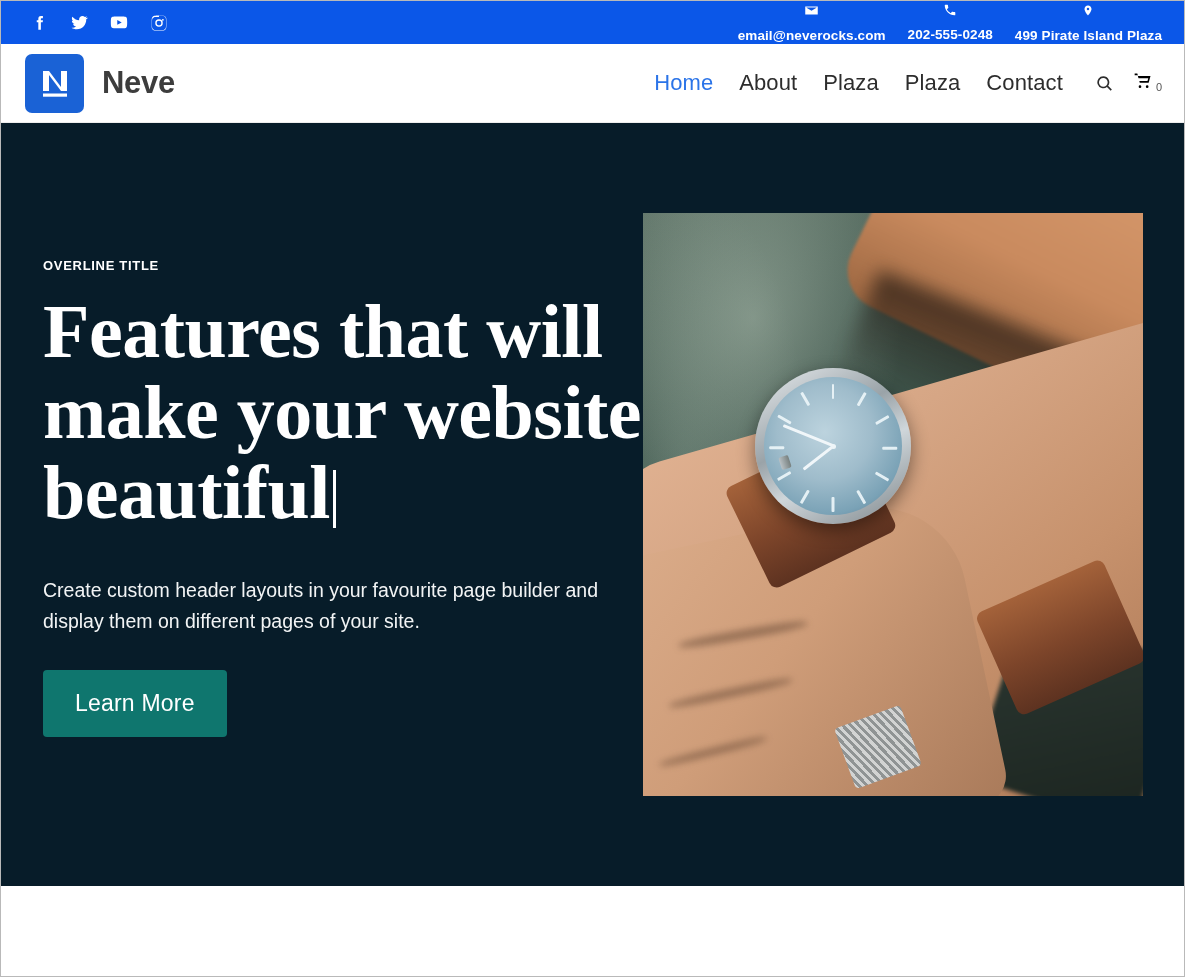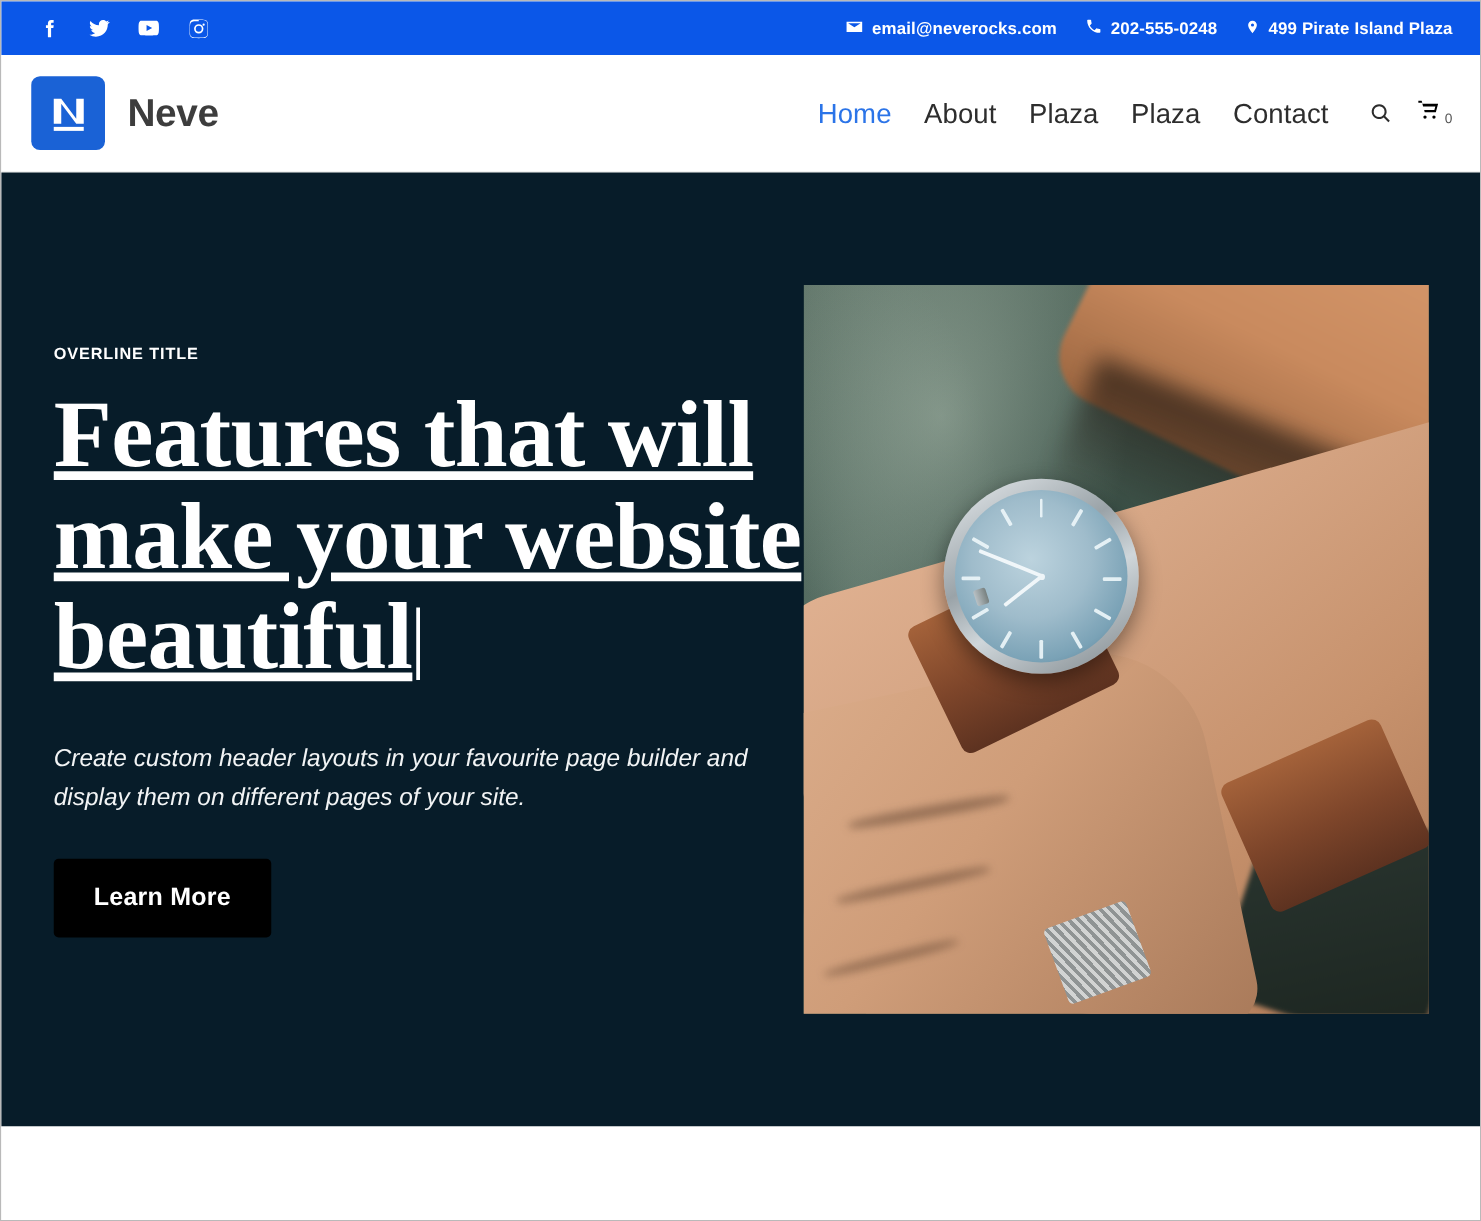--- a/index.html
+++ b/index.html
@@ -31,26 +31,26 @@
   .social-ico {
     width: 20px; height: 20px;
     display: flex; align-items: center; justify-content: center;
     cursor: pointer;
   }
   .social-ico svg { fill: #ffffff; }
   .contact-list {
     display: flex; align-items: center; gap: 22px;
     font-size: 13.5px; font-weight: 700; letter-spacing: .1px;
   }
-  .contact-item { display: flex; align-items: center; gap: 7px; cursor: pointer; }
+  .contact-item { display: flex; align-items: center; gap: 7px; cursor: pointer; flex-direction: column; }
   .contact-item svg { fill: #ffffff; }
 
   
   .header {
-    height: 94px;
+    height: 79px;
     background: #ffffff;
     display: flex; align-items: center; justify-content: space-between;
     padding: 0 22px 0 24px;
     border-bottom: 1px solid #ededed;
   }
   .brand { display: flex; align-items: center; gap: 18px; cursor: pointer; }
   .brand-mark {
     width: 59px; height: 59px;
     background: #1a62d6;
     border-radius: 7px;
@@ -93,43 +93,41 @@
     color: #ffffff; text-transform: uppercase; margin-bottom: 18px;
   }
   .headline {
     font-family: "Liberation Serif", "DejaVu Serif", serif;
     font-size: 76px;
     line-height: 1.06;
     font-weight: 700;
     color: #ffffff;
     letter-spacing: -.5px;
     margin-bottom: 42px;
-    text-decoration: underline;
   }
   .caret {
     display: inline-block;
     width: 3px; height: 58px;
     background: #ffffff;
     vertical-align: -10px;
     margin-left: 3px;
   }
   .subtitle {
     font-size: 19.5px;
     line-height: 1.62;
     color: #f2f4f5;
     margin-bottom: 32px;
     max-width: 592px;
-    font-style: italic;
   }
   .cta {
     display: inline-block;
-    background: #000000;
+    background: #0f766e;
     color: #ffffff;
-    font-size: 20px;
-    font-weight: 700;
+    font-size: 23px;
+    font-weight: 400;
     letter-spacing: .2px;
     padding: 20px 32px;
     border: none;
     border-radius: 4px;
     cursor: pointer;
     font-family: "Liberation Sans", sans-serif;
   }
 
   
   .hero-right { width: 500px; height: 583px; position: relative; }

